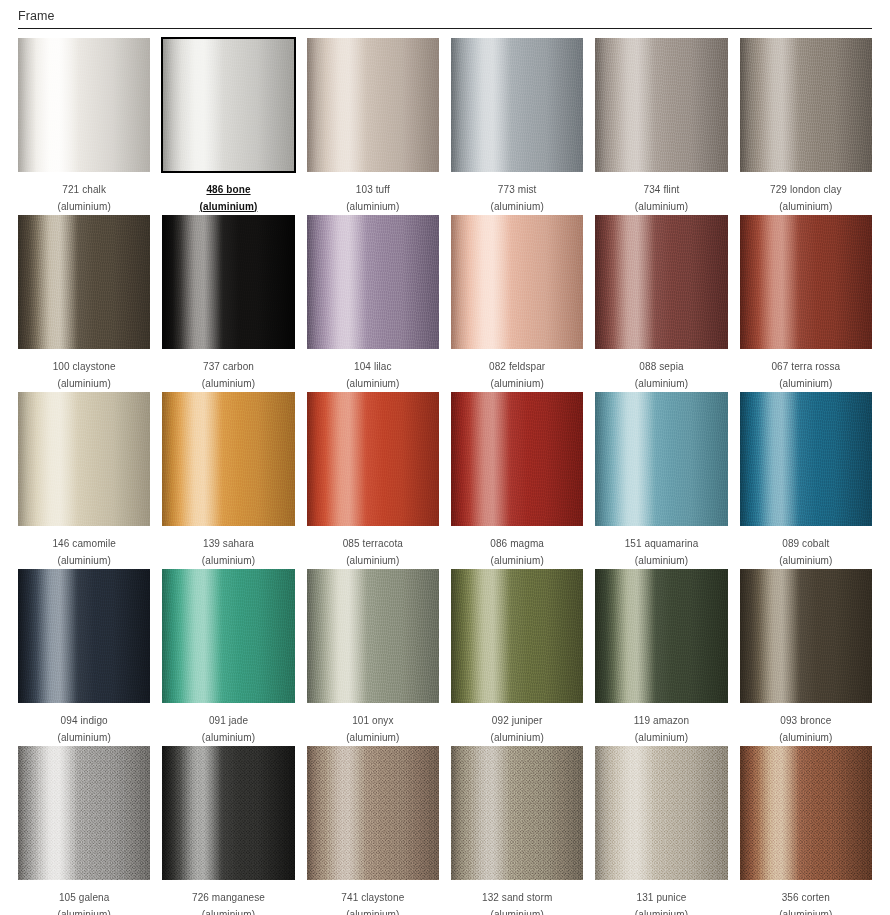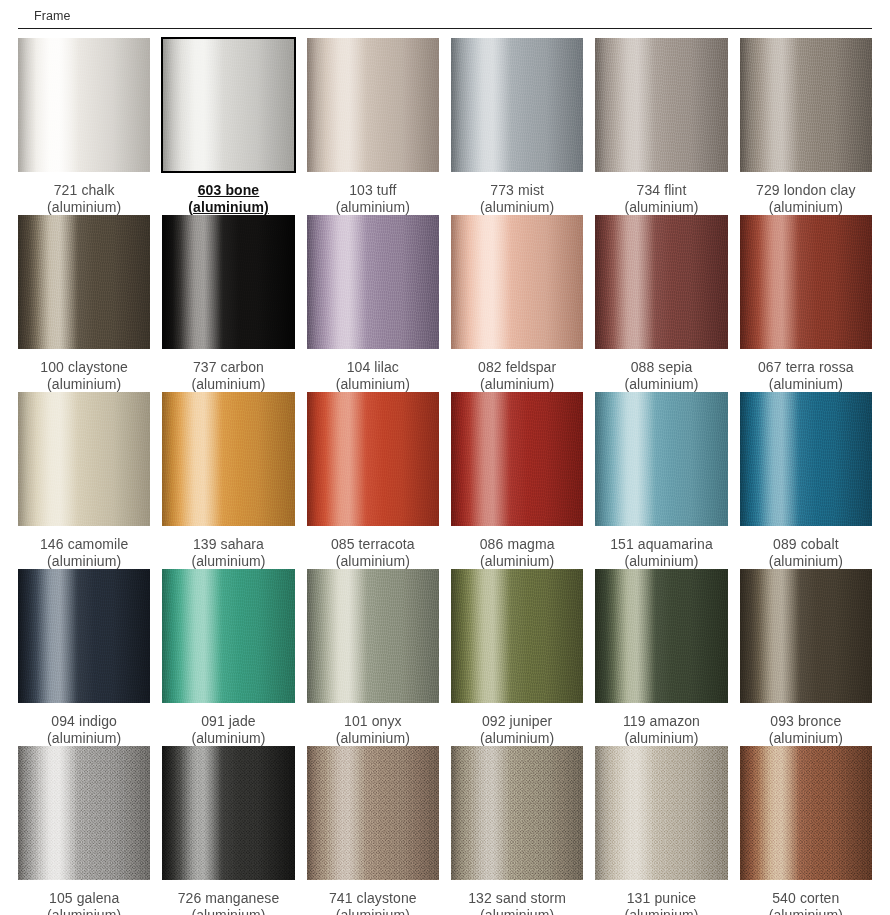--- a/index.html
+++ b/index.html
@@ -17,21 +17,20 @@
 
   
   #header {
     padding: 8px 0 0 18px;
   }
   #header-title {
     font-size: 12.5px;
     color: #333333;
     letter-spacing: 0.1px;
     line-height: 16px;
-    margin-left: 16px;
   }
   #header-rule {
     margin: 4px 18px 0 18px;
     height: 1px;
     background: #1b1b1b;
   }
 
   
   #swatch-grid {
     margin: 0 18px;
@@ -106,21 +105,21 @@
   .swatch-chip.selected {
     outline: 1px solid #000000;
     outline-offset: 0;
     border: 1px solid #000000;
     box-sizing: border-box;
   }
 
   .swatch-label {
     text-align: center;
     padding-top: 10px;
-    font-size: 14px;
+    font-size: 10px;
     line-height: 16.5px;
     color: #4f4f4f;
     letter-spacing: 0.1px;
   }
   .swatch-label .name,
   .swatch-label .material {
     display: block;
   }
   .swatch-cell.is-selected .swatch-label {
     color: #111111;
@@ -151,21 +150,21 @@
         <span class="material">(aluminium)</span>
       </div>
     </div>
     <div class="swatch-cell is-selected">
       <div class="swatch-chip-wrap">
         <div class="swatch-chip selected" style="background: linear-gradient(90deg, rgb(194, 193, 188) 0%, rgb(217, 216, 212) 8%, rgb(238, 238, 234) 24%, rgb(238, 238, 234) 31%, rgb(217, 216, 212) 46%, rgb(217, 216, 212) 72%, rgb(194, 193, 188) 100%);">
           <div class="grain fine"></div>
         </div>
       </div>
       <div class="swatch-label">
-        <span class="name">603 bone</span>
+        <span class="name">486 bone</span>
         <span class="material">(aluminium)</span>
       </div>
     </div>
     <div class="swatch-cell">
       <div class="swatch-chip-wrap">
         <div class="swatch-chip" style="background: linear-gradient(90deg, rgb(176, 160, 148) 0%, rgb(205, 191, 179) 8%, rgb(226, 214, 202) 24%, rgb(226, 214, 202) 31%, rgb(205, 191, 179) 46%, rgb(205, 191, 179) 72%, rgb(176, 160, 148) 100%);">
           <div class="grain fine"></div>
         </div>
       </div>
       <div class="swatch-label">
@@ -459,17 +458,17 @@
         <span class="material">(aluminium)</span>
       </div>
     </div>
     <div class="swatch-cell">
       <div class="swatch-chip-wrap">
         <div class="swatch-chip" style="background: linear-gradient(90deg, rgb(95, 57, 39) 0%, rgb(123, 76, 54) 8%, rgb(176, 132, 99) 24%, rgb(176, 132, 99) 31%, rgb(123, 76, 54) 46%, rgb(123, 76, 54) 72%, rgb(95, 57, 39) 100%);">
           <div class="grain speckle"></div>
         </div>
       </div>
       <div class="swatch-label">
-        <span class="name">540 corten</span>
+        <span class="name">356 corten</span>
         <span class="material">(aluminium)</span>
       </div>
     </div>
   </div>
 
 </body></html>

